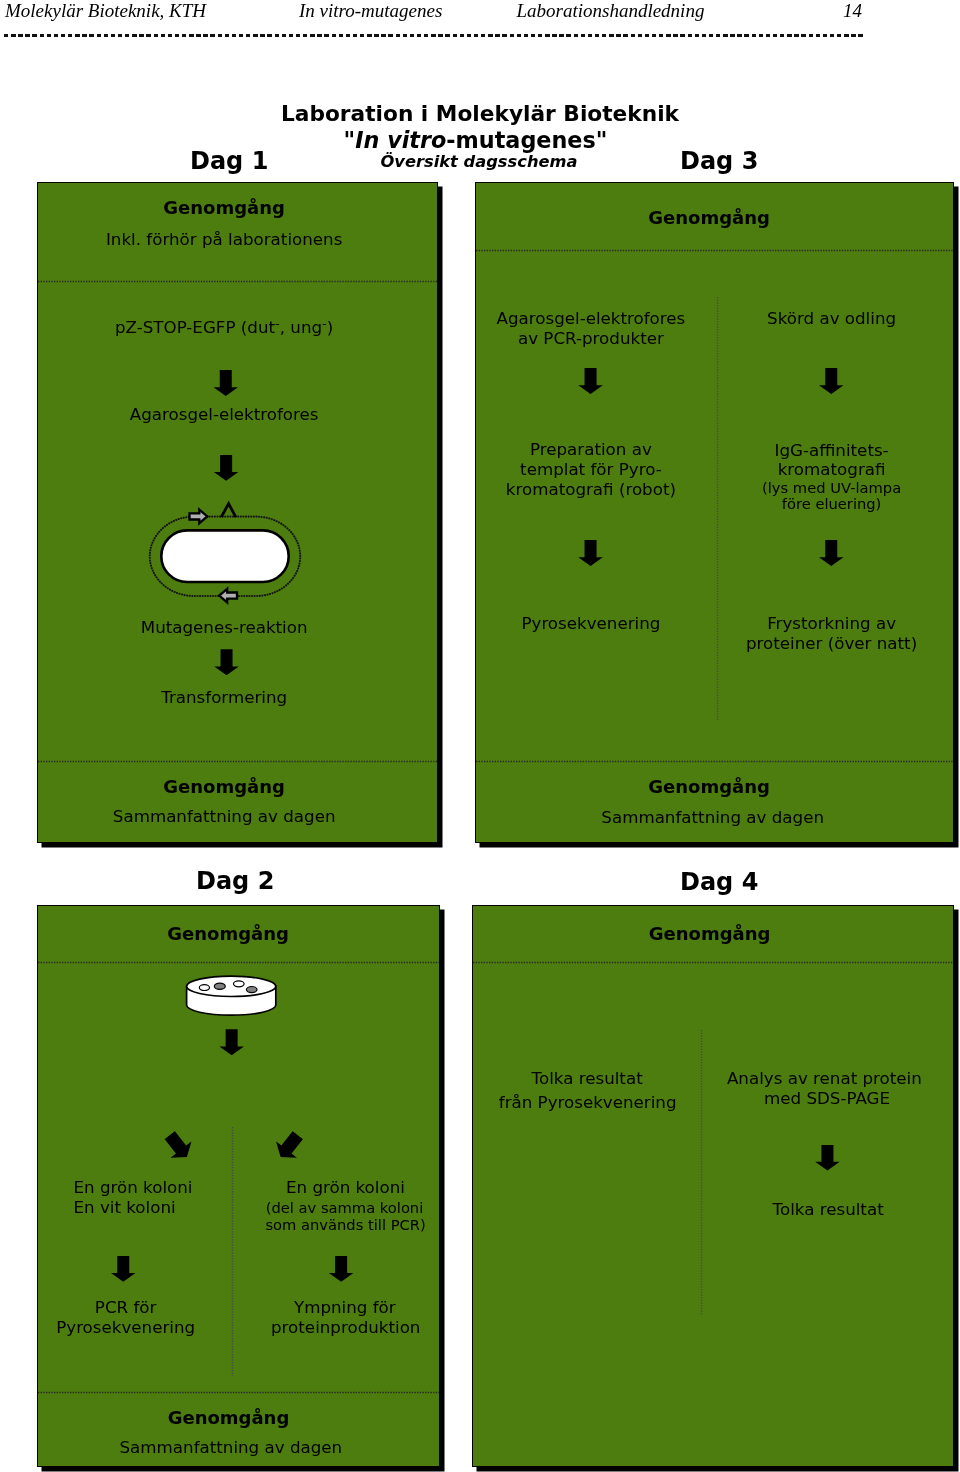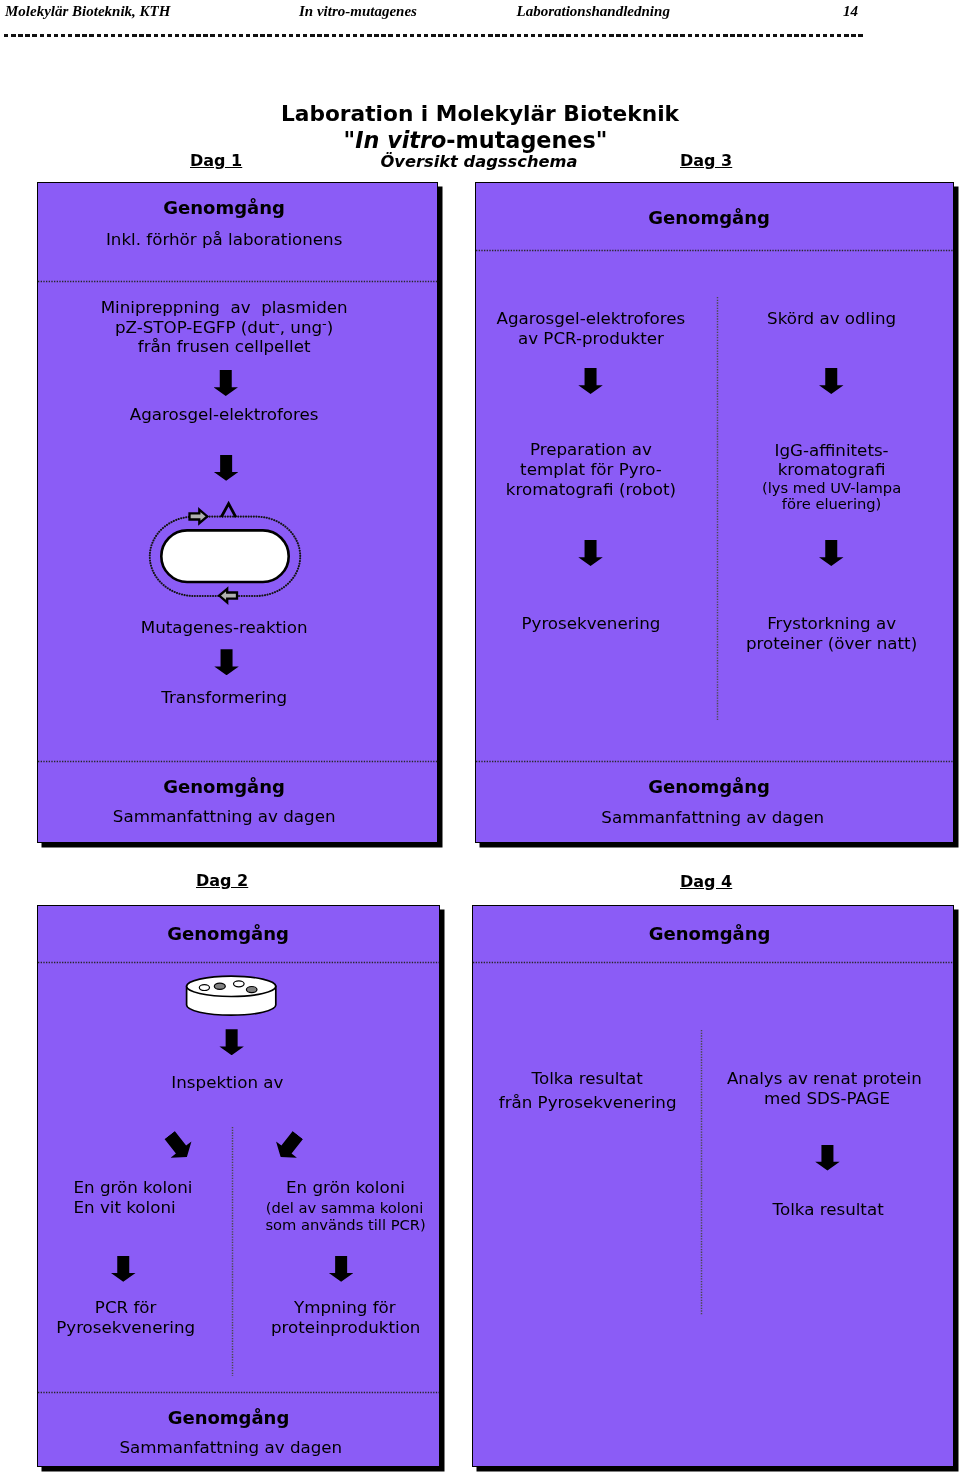--- a/index.html
+++ b/index.html
@@ -4,40 +4,40 @@
 <title>Laboration i Molekylär Bioteknik</title>
 <style>
   html,body{margin:0;padding:0;background:#ffffff;}
   body{width:960px;height:1472px;position:relative;overflow:hidden;
        font-family:"DejaVu Sans", sans-serif; color:#000;
        -webkit-font-smoothing:antialiased;}
 
   
   #doc-header{position:absolute;left:0;top:0;width:960px;height:46px;}
   .hdr-item{position:absolute; top:-1px;
-        font-family:"Liberation Serif", serif; font-weight:bold; font-style:italic;
-        font-size:15px; line-height:24px; white-space:nowrap;}
+        font-family:"Liberation Serif", serif; font-weight:normal; font-style:italic;
+        font-size:19px; line-height:24px; white-space:nowrap;}
   #hdr-rule{position:absolute;left:4px;top:34px;width:859px;height:3px;
         font-size:0;color:transparent;overflow:hidden;
         background-image:repeating-linear-gradient(to right,#111 0 4.4px,transparent 4.4px 7.12px);}
 
   
   #title-block{position:absolute;left:0;top:0;width:960px;}
   #title-block > div{position:absolute;left:0;width:960px;text-align:center;white-space:pre;}
   #title-l1{font-size:21.7px;font-weight:bold;line-height:24px;top:102.1px;}
   #title-l2{font-size:22.3px;font-weight:bold;line-height:24px;top:128.0px;left:-4.5px !important;}
   #title-l2 .it{font-style:italic;}
   #title-l3{font-size:16.3px;font-weight:bold;font-style:italic;line-height:20px;top:152.3px;left:-1px !important;}
 
   
-  .day-label{position:absolute;font-size:16px;font-weight:bold;line-height:26px;
-       white-space:nowrap;text-decoration:underline;}
-
-  
-  .daybox{position:absolute;box-sizing:border-box;background:#8b5cf6;
+  .day-label{position:absolute;font-size:24px;font-weight:bold;line-height:26px;
+       white-space:nowrap;}
+
+  
+  .daybox{position:absolute;box-sizing:border-box;background:#4d7c0f;
        border:1.5px solid #000;
        box-shadow:4.5px 4.5px 0 0 #000;}
   .hsep{position:absolute;left:0;width:100%;height:3px;overflow:visible;display:block;}
   .hsep line{stroke:#262626;stroke-width:1.45;stroke-dasharray:1.3 1.37;}
   .vsep{position:absolute;width:3px;overflow:visible;display:block;}
   .vsep line{stroke:#4a4a4a;stroke-width:1.45;stroke-dasharray:1.3 1.37;}
 
   
   .tx{position:absolute;text-align:center;line-height:21px;font-size:16.7px;
       white-space:pre;}
@@ -76,23 +76,21 @@
 <div class="day-label" style="left:196px;top:868.3px">Dag 2</div>
 <div class="day-label" style="left:680px;top:868.5px">Dag 4</div>
 
 <div class="daybox" id="box-dag1" style="left:37px;top:182px;width:401.3px;height:660.5px">
   <div class="gg" style="left:0;right:27px;top:14.4px">Genomgång</div>
   <div class="tx" style="left:0;right:27px;top:45.7px">Inkl. förhör på laborationens</div>
   <svg class="hsep" style="top:96.9px">
       <line x1="0" y1="1.5" x2="100%" y2="1.5"></line>
     </svg>
 
-  <div class="tx" style="left:0;right:27px;top:114.2px">Minipreppning  av  plasmiden</div>
   <div class="tx" style="left:0;right:27px;top:133.9px"><span>pZ-STOP-EGFP (dut</span><span class="sup">-</span><span>, ung</span><span class="sup">-</span><span>)</span></div>
-  <div class="tx" style="left:0;right:27px;top:153.4px">från frusen cellpellet</div>
 
   <div class="arrow-down" style="left:175.5px;top:187.1px"></div>
 
   <div class="tx" style="left:0;right:27px;top:220.7px">Agarosgel-elektrofores</div>
 
   <div class="arrow-down" style="left:175.9px;top:271.8px"></div>
 
   <svg id="plasmid" style="left:105.4px;top:314.4px" width="170" height="112" viewBox="144 498 170 112">
 
     <path d="M 195 517.6 H 257 A 44 39.5 0 0 1 257 597.0 H 195 A 44 39.5 0 0 1 195 517.6 Z" fill="none" stroke="#141414" stroke-width="2.05" stroke-dasharray="0.1 2.5" stroke-linecap="round"></path>
@@ -161,21 +159,20 @@
   <svg id="petri" style="left:145.4px;top:69.4px" width="96" height="44" viewBox="184 976 96 44">
     <path d="M 187.6 987.3 V 1006.0 A 44.6 10.2 0 0 0 276.8 1006.0 V 987.3 Z" fill="#fff" stroke="#000" stroke-width="1.7"></path>
     <ellipse cx="232.2" cy="987.3" rx="44.6" ry="10.2" fill="#fff" stroke="#000" stroke-width="1.7"></ellipse>
     <ellipse cx="205.4" cy="988.6" rx="5.1" ry="2.9" fill="#fff" stroke="#000" stroke-width="1.2"></ellipse>
     <ellipse cx="220.8" cy="987.3" rx="5.5" ry="3.1" fill="#808080" stroke="#000" stroke-width="1.2"></ellipse>
     <ellipse cx="239.8" cy="984.8" rx="5.3" ry="3.0" fill="#fff" stroke="#000" stroke-width="1.2"></ellipse>
     <ellipse cx="252.7" cy="990.6" rx="5.3" ry="3.1" fill="#808080" stroke="#000" stroke-width="1.2"></ellipse>
   </svg>
 
   <div class="arrow-down" style="left:181.4px;top:123.3px"></div>
-  <div class="tx" style="left:0;width:378.8px;top:166.1px">Inspektion av</div>
 
   <svg class="vsep" style="left:192.6px;top:220.7px;height:250px">
       <line x1="1.5" y1="0" x2="1.5" y2="249"></line>
     </svg>
 
   <div class="arrow-down" style="left:128.4px;top:227.4px;transform:rotate(-38deg) scale(1.08)"></div>
   <div class="arrow-down" style="left:238.9px;top:227.4px;transform:rotate(38deg) scale(1.08)"></div>
 
   <div class="tx" style="left:35.5px;text-align:left;top:270.9px">En grön koloni</div>
   <div class="tx" style="left:35.5px;text-align:right;top:290.6px">En vit koloni</div>

